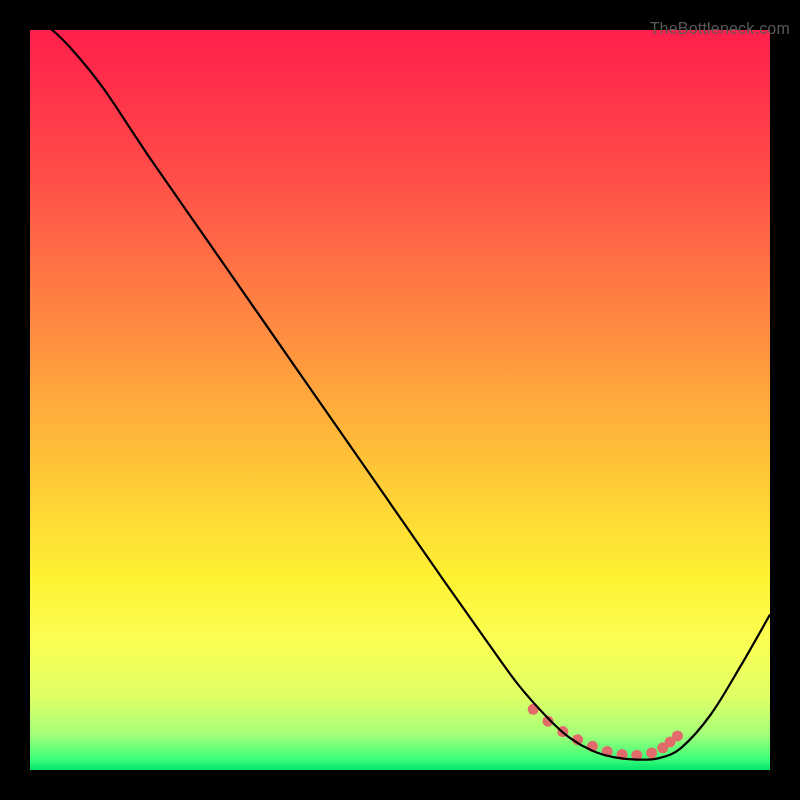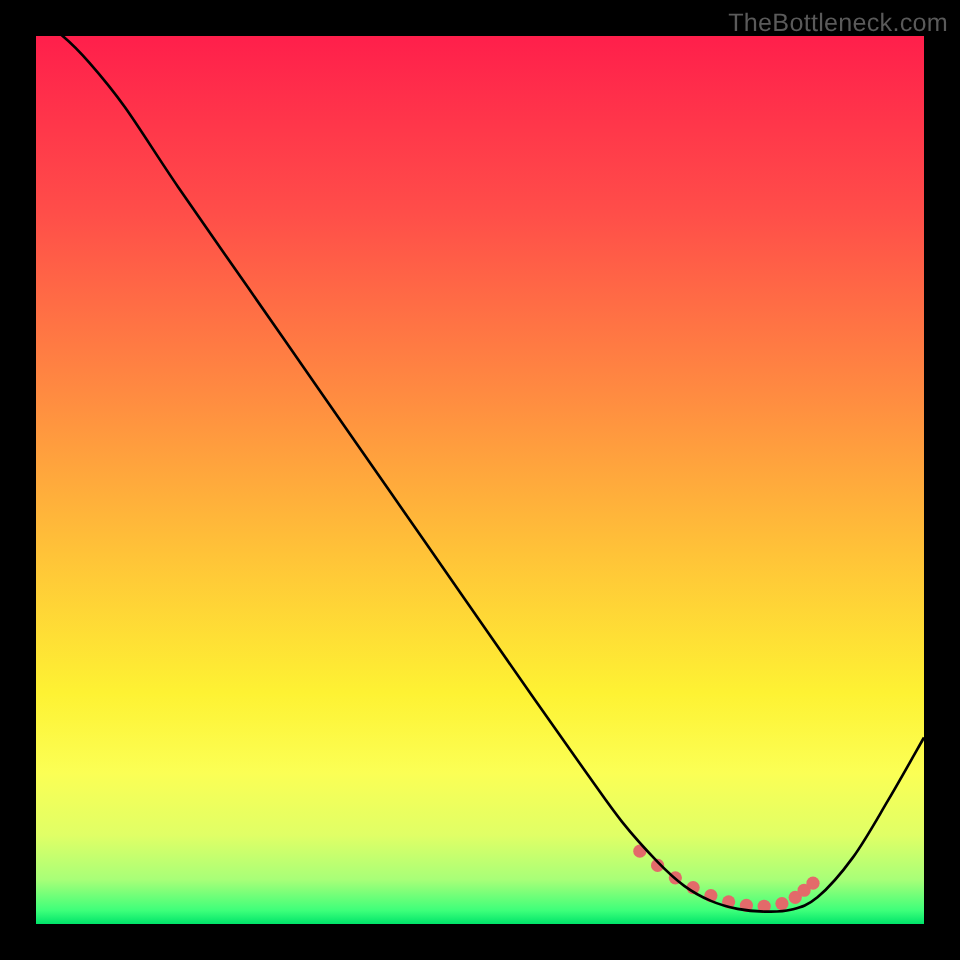--- a/index.html
+++ b/index.html
@@ -12,24 +12,24 @@
     font-family: Arial, Helvetica, sans-serif;
   }
   .frame {
     position: relative;
     width: 800px;
     height: 800px;
     background: #000;
   }
   .watermark {
     position: absolute;
-    top: 8px;
+    top: 20px;
     right: 10px;
     color: #5a5a5a;
-    font-size: 21px;
+    font-size: 16px;
     font-weight: 500;
     letter-spacing: 0.2px;
     z-index: 5;
   }
   .plot-area {
     position: absolute;
     left: 30px;
     top: 30px;
     width: 740px;
     height: 740px;

